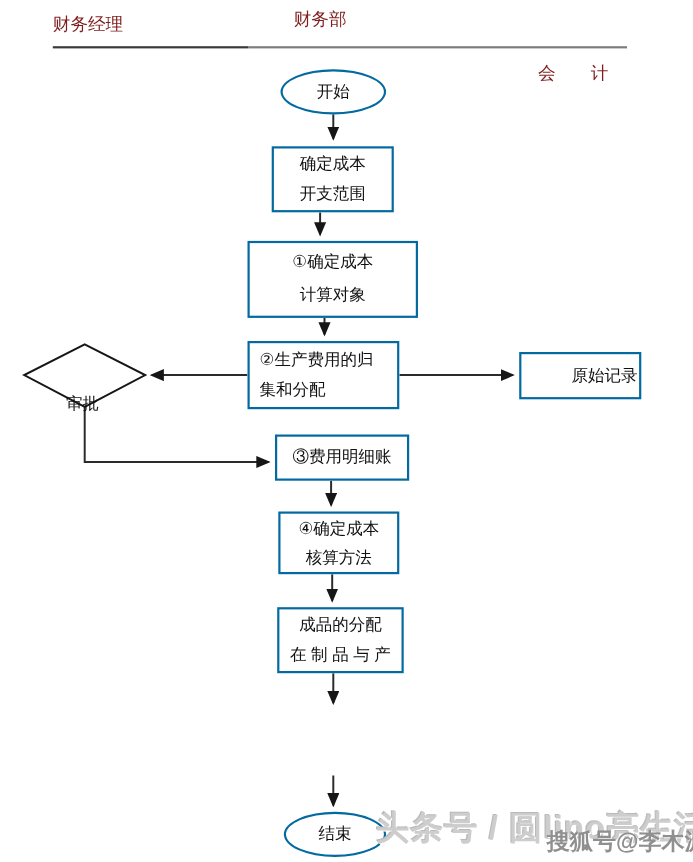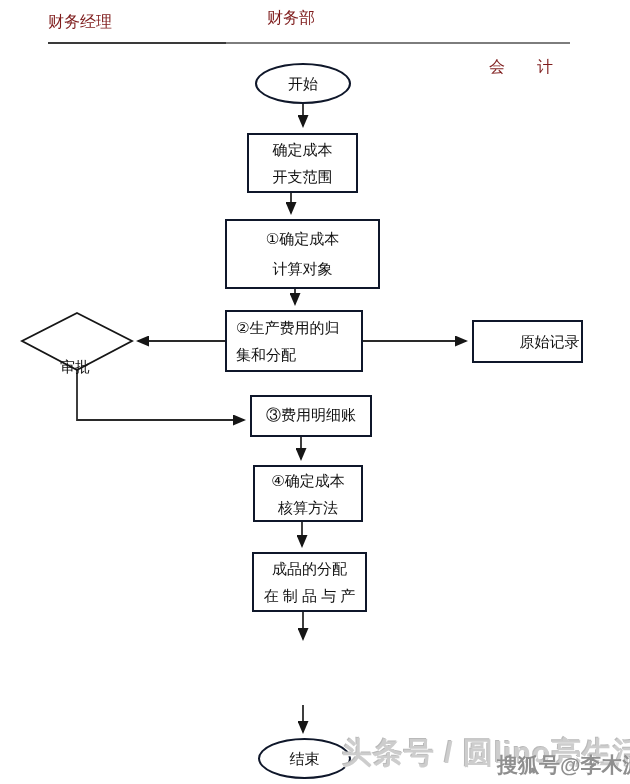--- a/index.html
+++ b/index.html
@@ -27,21 +27,21 @@
   #connector-layer {
     position: absolute;
     left: 0; top: 0;
     z-index: 1;
   }
   
   .node {
     position: absolute;
     box-sizing: border-box;
     background: #ffffff;
-    border: 2px solid #0f172a;
+    border: 2px solid #0369a1;
     display: flex;
     flex-direction: column;
     align-items: center;
     justify-content: center;
     font-size: 15px;
     line-height: 27px;
     text-align: center;
     z-index: 2;
     white-space: pre;
   }

